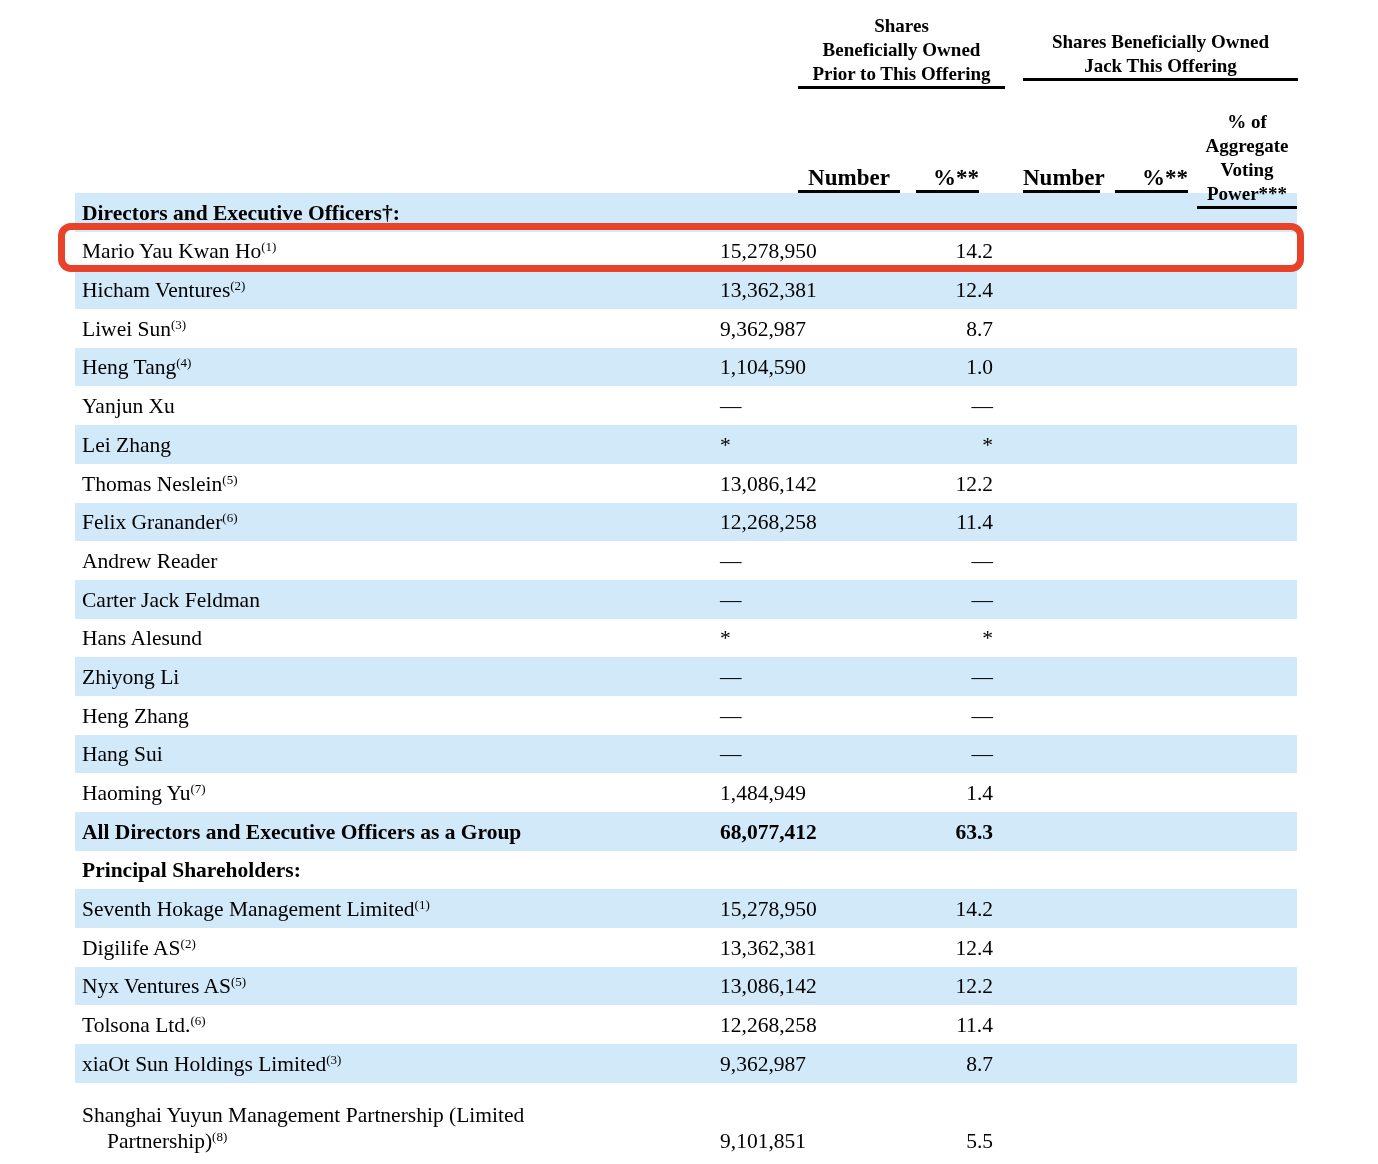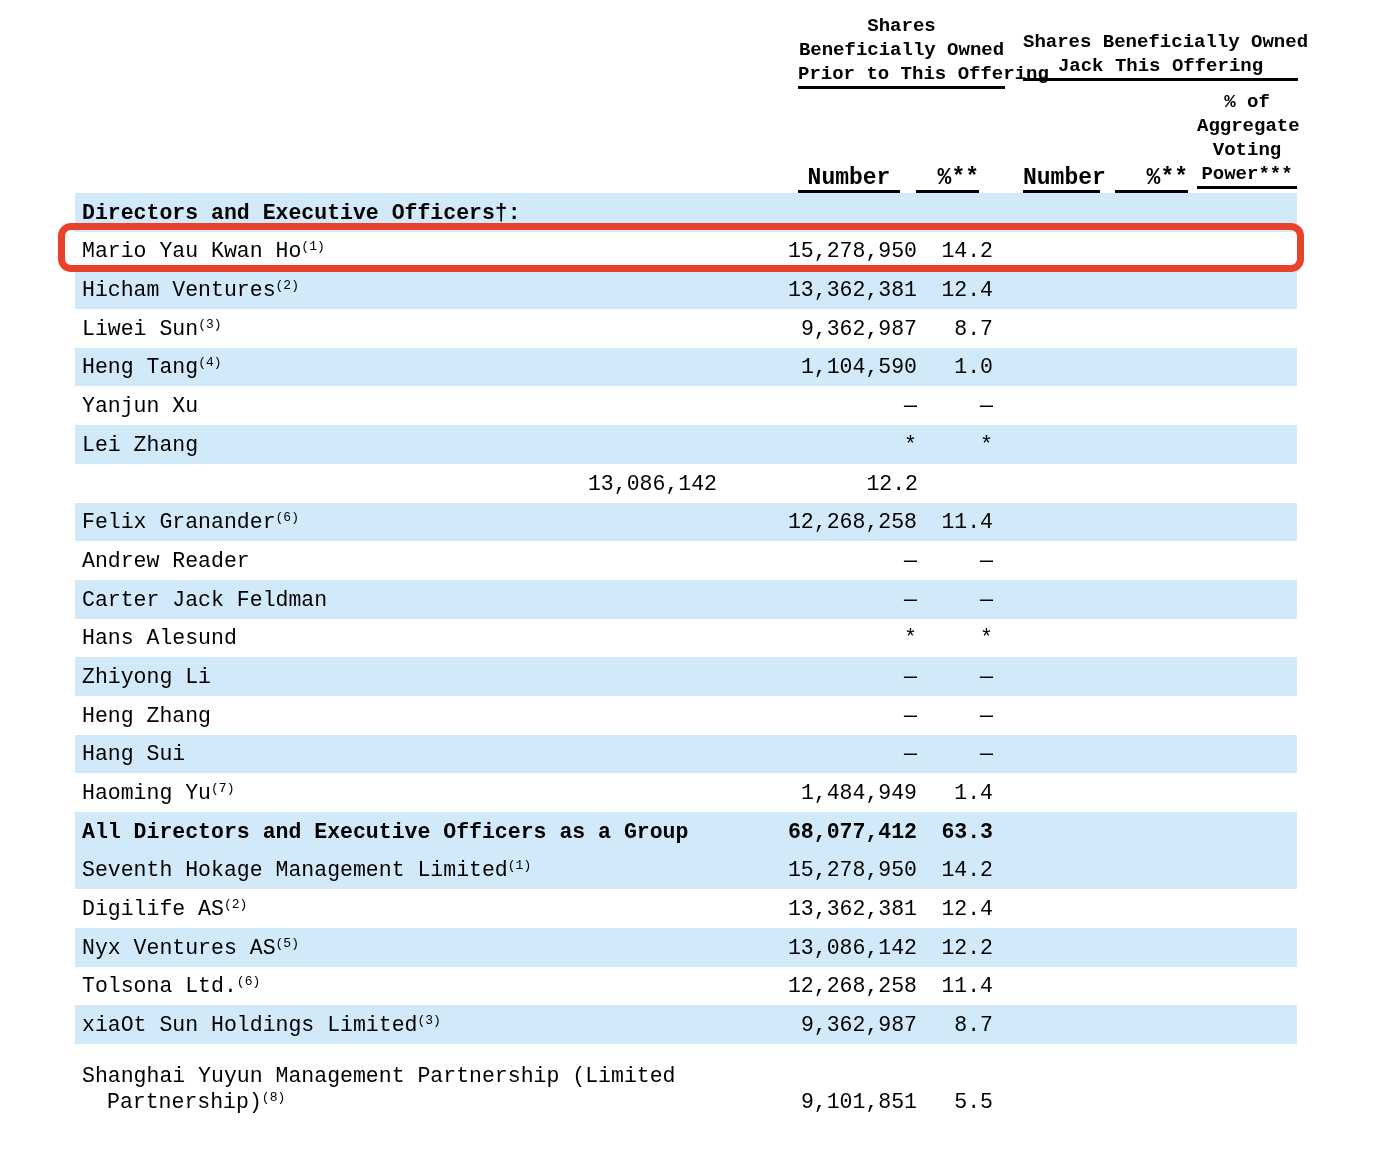--- a/index.html
+++ b/index.html
@@ -1,42 +1,42 @@
 <!DOCTYPE html>
 <html><head>
 <meta charset="utf-8">
 <style>
   html,body{margin:0;padding:0;background:#fff;}
   .page{position:relative;width:1378px;height:1164px;overflow:hidden;background:#fff;
-        font-family:Liberation Mono, monospace;color:#000;}
+        font-family:Liberation Serif, serif;color:#000;}
   .table-area{position:absolute;left:75px;top:0;width:1222px;}
 
   
   .thead{position:relative;height:193px;}
   .hgroup{position:absolute;font-weight:bold;font-size:19px;line-height:24px;
           text-align:center;border-bottom:3px solid #000;white-space:nowrap;}
   .grp-prior{left:723px;top:14px;width:207px;}
   .grp-after{left:948px;top:30px;width:275px;}
-  .power-head{position:absolute;left:1122px;top:90px;width:100px;text-align:center;
+  .power-head{position:absolute;left:1122px;top:110px;width:100px;text-align:center;
           font-weight:bold;font-size:19px;line-height:24px;border-bottom:3px solid #000;white-space:nowrap;}
   .subhead{position:absolute;top:166px;height:24px;font-weight:bold;font-size:23px;
           line-height:24px;border-bottom:3px solid #000;white-space:nowrap;}
   .sub-num1{left:723px;width:102px;text-align:center;}
   .sub-pct1{left:841px;width:63px;text-align:right;}
   .sub-num2{left:948px;width:77px;text-align:center;}
   .sub-pct2{left:1040px;width:73px;text-align:right;}
 
   
   .row{display:grid;grid-template-columns:645px 200px 75px 107px 88px 107px;
        height:38.7px;align-items:end;}
   .row.shade{background:#d2e9f9;}
   .row.tall{height:77px;}
   .cell{font-size:21.5px;line-height:26px;padding-bottom:6px;white-space:nowrap;}
   .cell.name{padding-left:7px;}
-  .cell.num{text-align:right;padding-right:3px;}
+  .cell.num{padding-right:3px;}
   .cell.pct{text-align:right;padding-right:2px;}
   .row.bold .cell{font-weight:bold;}
   sup{font-size:13px;line-height:0;vertical-align:7px;}
   .line2{padding-left:25px;}
 
   
   .highlight-box{position:absolute;left:58px;top:223px;width:1246px;height:49px;
        border:7px solid #e8422b;border-radius:13px;box-sizing:border-box;
        pointer-events:none;z-index:5;background:transparent;}
 </style>
@@ -127,20 +127,21 @@
       <div class="row shade">
         <div class="cell name"><span>Lei Zhang</span><sup></sup></div>
         <div class="cell num">*</div>
         <div class="cell pct">*</div>
         <div class="cell num"></div>
         <div class="cell pct"></div>
         <div class="cell pct"></div>
       </div>
 
       <div class="row">
+        <div class="cell name"><span>Thomas Neslein</span><sup>(5)</sup></div>
         <div class="cell num">13,086,142</div>
         <div class="cell pct">12.2</div>
         <div class="cell num"></div>
         <div class="cell pct"></div>
         <div class="cell pct"></div>
       </div>
 
       <div class="row shade">
         <div class="cell name"><span>Felix Granander</span><sup>(6)</sup></div>
         <div class="cell num">12,268,258</div>
@@ -215,20 +216,28 @@
 
       <div class="row shade bold">
         <div class="cell name"><span>All Directors and Executive Officers as a Group</span></div>
         <div class="cell num">68,077,412</div>
         <div class="cell pct">63.3</div>
         <div class="cell num"></div>
         <div class="cell pct"></div>
         <div class="cell pct"></div>
       </div>
 
+      <div class="row bold">
+        <div class="cell name"><span>Principal Shareholders:</span></div>
+        <div class="cell num"></div>
+        <div class="cell pct"></div>
+        <div class="cell num"></div>
+        <div class="cell pct"></div>
+        <div class="cell pct"></div>
+      </div>
 
       <div class="row shade">
         <div class="cell name"><span>Seventh Hokage Management Limited</span><sup>(1)</sup></div>
         <div class="cell num">15,278,950</div>
         <div class="cell pct">14.2</div>
         <div class="cell num"></div>
         <div class="cell pct"></div>
         <div class="cell pct"></div>
       </div>
 

